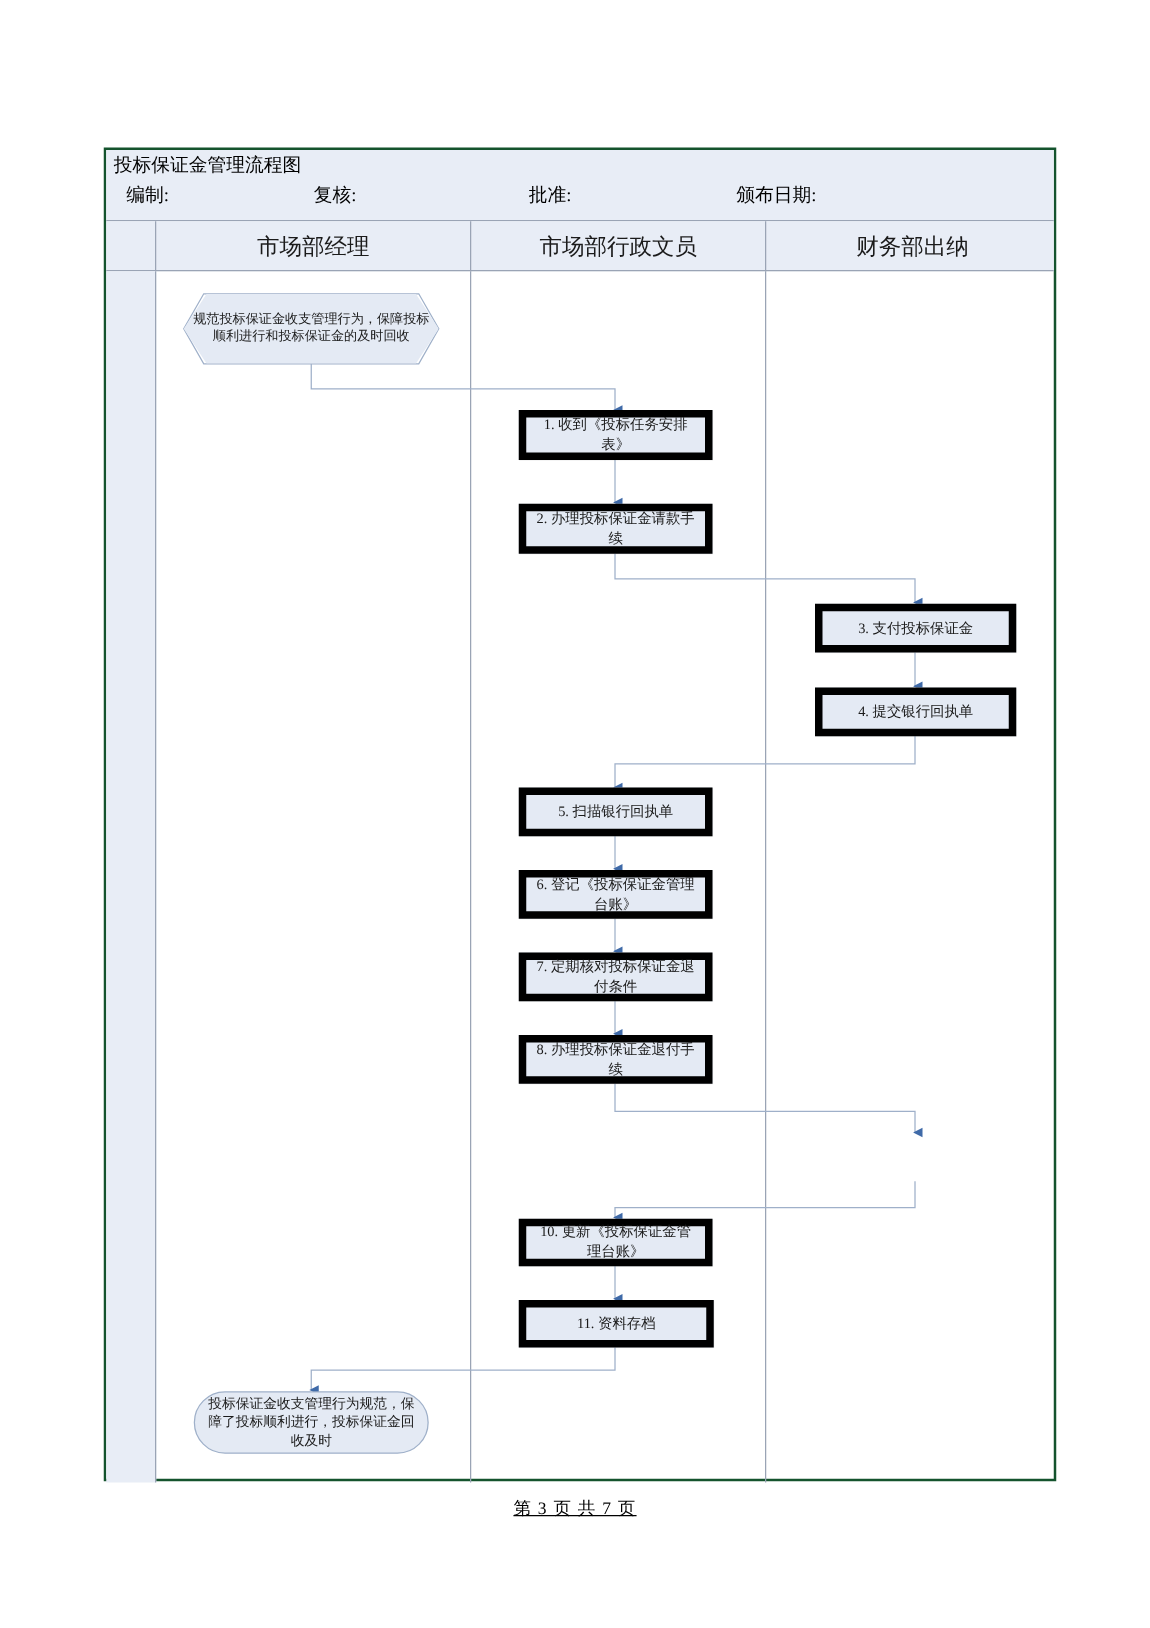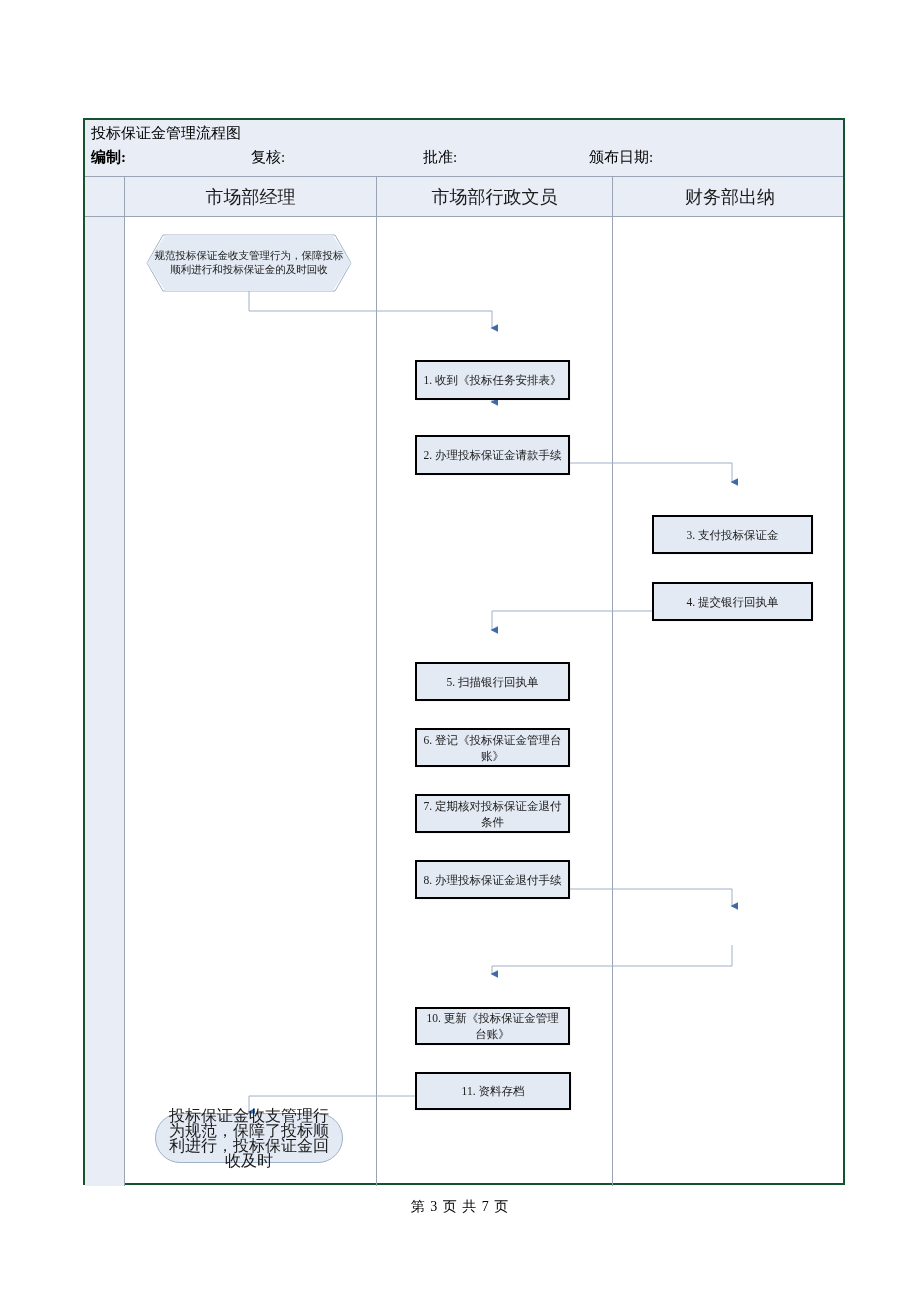--- a/index.html
+++ b/index.html
@@ -52,21 +52,21 @@
     line-height: 22px;
     white-space: nowrap;
   }
   .sig {
     position: absolute;
     top: 26px;
     font-size: 15px;
     line-height: 22px;
     white-space: nowrap;
   }
-  #sig-prepared { left: 6px; font-weight: bold; }
+  #sig-prepared { left: 16px; }
   #sig-reviewed { left: 166px; }
   #sig-approved { left: 338px; }
   #sig-date     { left: 504px; }
 
   
   #lane-header {
     position: absolute;
     left: 0; top: 57px;
     width: 100%;
     height: 40px;
@@ -123,48 +123,48 @@
     align-items: center;
     justify-content: center;
     text-align: center;
     font-size: 11.5px;
     line-height: 16px;
     color: #1a1a1a;
     padding: 2px 6px;
   }
   .node.process {
     background: #e4eaf4;
-    border: 2px solid #000000;
+    border: 6px solid #000000;
     box-shadow: 0.5px 0.5px 0 rgba(0,0,0,0.07);
-    margin-top: 32px;
   }
   .node.terminator-hex {
     background: #e4eaf4;
     border: none;
     font-size: 10.5px;
     line-height: 14px;
     clip-path: polygon(9% 0%, 91% 0%, 100% 50%, 91% 100%, 9% 100%, 0% 50%);
   }
   .node.terminator-round {
     background: #e4eaf4;
     border: 1px solid #9fb0c9;
     border-radius: 26px;
-    font-size: 16px;
+    font-size: 11px;
     line-height: 15px;
   }
 
   
   #footer {
     position: absolute;
     left: 0;
     top: 1198px;
     width: 920px;
     text-align: center;
     font-size: 14px;
     letter-spacing: 1px;
+    text-decoration: underline;
   }
 </style>
 </head>
 <body>
 
 <div id="page">
 
   <div id="flow-table">
 
     <div id="title-block">

